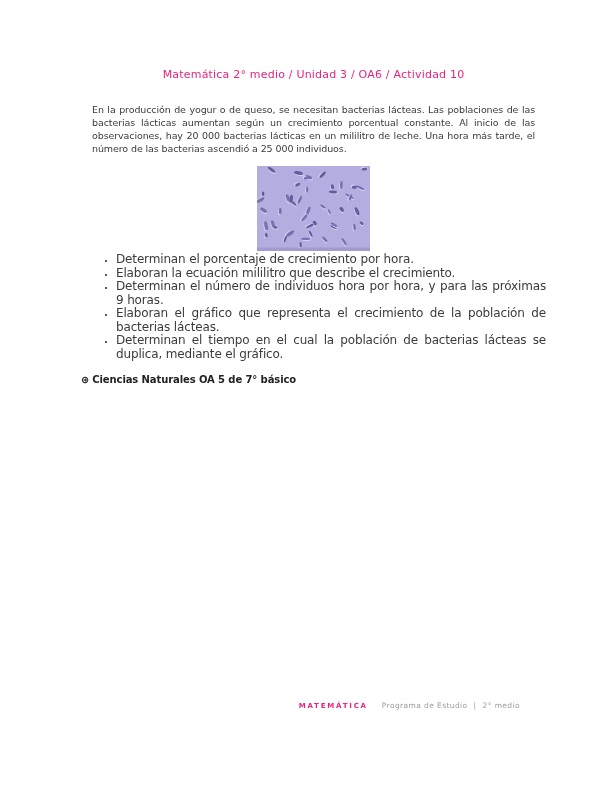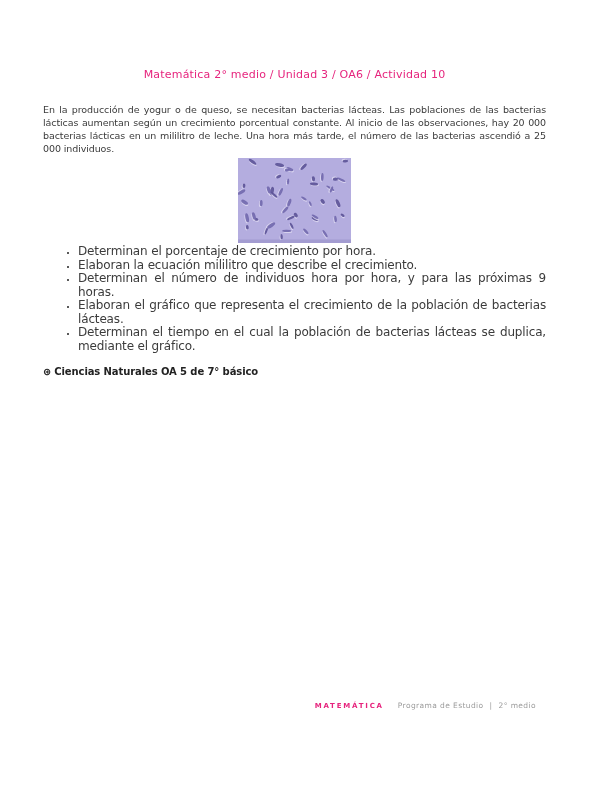--- a/index.html
+++ b/index.html
@@ -8,48 +8,48 @@
     --footer-gray:#9b9b9b;
     --image-bg:#b4addf;
   }
   html,body{margin:0;padding:0;}
   body{
     width:600px;height:800px;background:#ffffff;
     font-family:"DejaVu Sans","Liberation Sans",sans-serif;
     -webkit-font-smoothing:antialiased;
   }
   .page{position:relative;width:600px;height:800px;background:#fff;overflow:hidden;}
-  .content{padding:68px 54px 0 43px;}
+  .content{padding:68px 54px 0 81px;}
   .doc-title{
     margin:0 0 22px 0;text-align:center;
     font-size:11px;font-weight:normal;letter-spacing:.2px;
     color:var(--accent-pink);
   }
   .intro{
-    margin:0;font-size:9.5px;line-height:13px;letter-spacing:-.1px;
+    margin:11px;font-size:9.5px;line-height:13px;letter-spacing:-.1px;
     text-align:justify;color:var(--body-text);
   }
   .figure-wrap{margin:3px 0 2px 0;text-align:center;line-height:0;}
   .bacteria-img{display:inline-block;}
   .bac-bg{fill:var(--image-bg);}
   ul.bullets{
     margin:2px 0 0 20px;padding:0 0 0 15px;list-style:disc;
   }
   ul.bullets li{
     font-size:12px;line-height:13.5px;letter-spacing:-.15px;
     text-align:justify;color:var(--body-text);
   }
   ul.bullets li::marker{font-size:8px;color:#222;}
   .crossref{
     margin:13px 0 0 0;font-size:10px;font-weight:bold;color:#222;
     letter-spacing:-.1px;
   }
   .crossref .xsym{font-weight:bold;margin-right:3px;}
   .footer{
-    position:absolute;top:701px;right:64px;white-space:nowrap;
+    position:absolute;top:701px;right:80px;white-space:nowrap;
     font-size:7.5px;color:var(--footer-gray);letter-spacing:.4px;
   }
   .footer .brand{
     color:var(--accent-pink);font-weight:bold;font-size:7px;
     letter-spacing:1.8px;margin-right:14px;
   }
   .footer .fsep{margin:0 6px;}
 </style>
 </head>
 <body>

